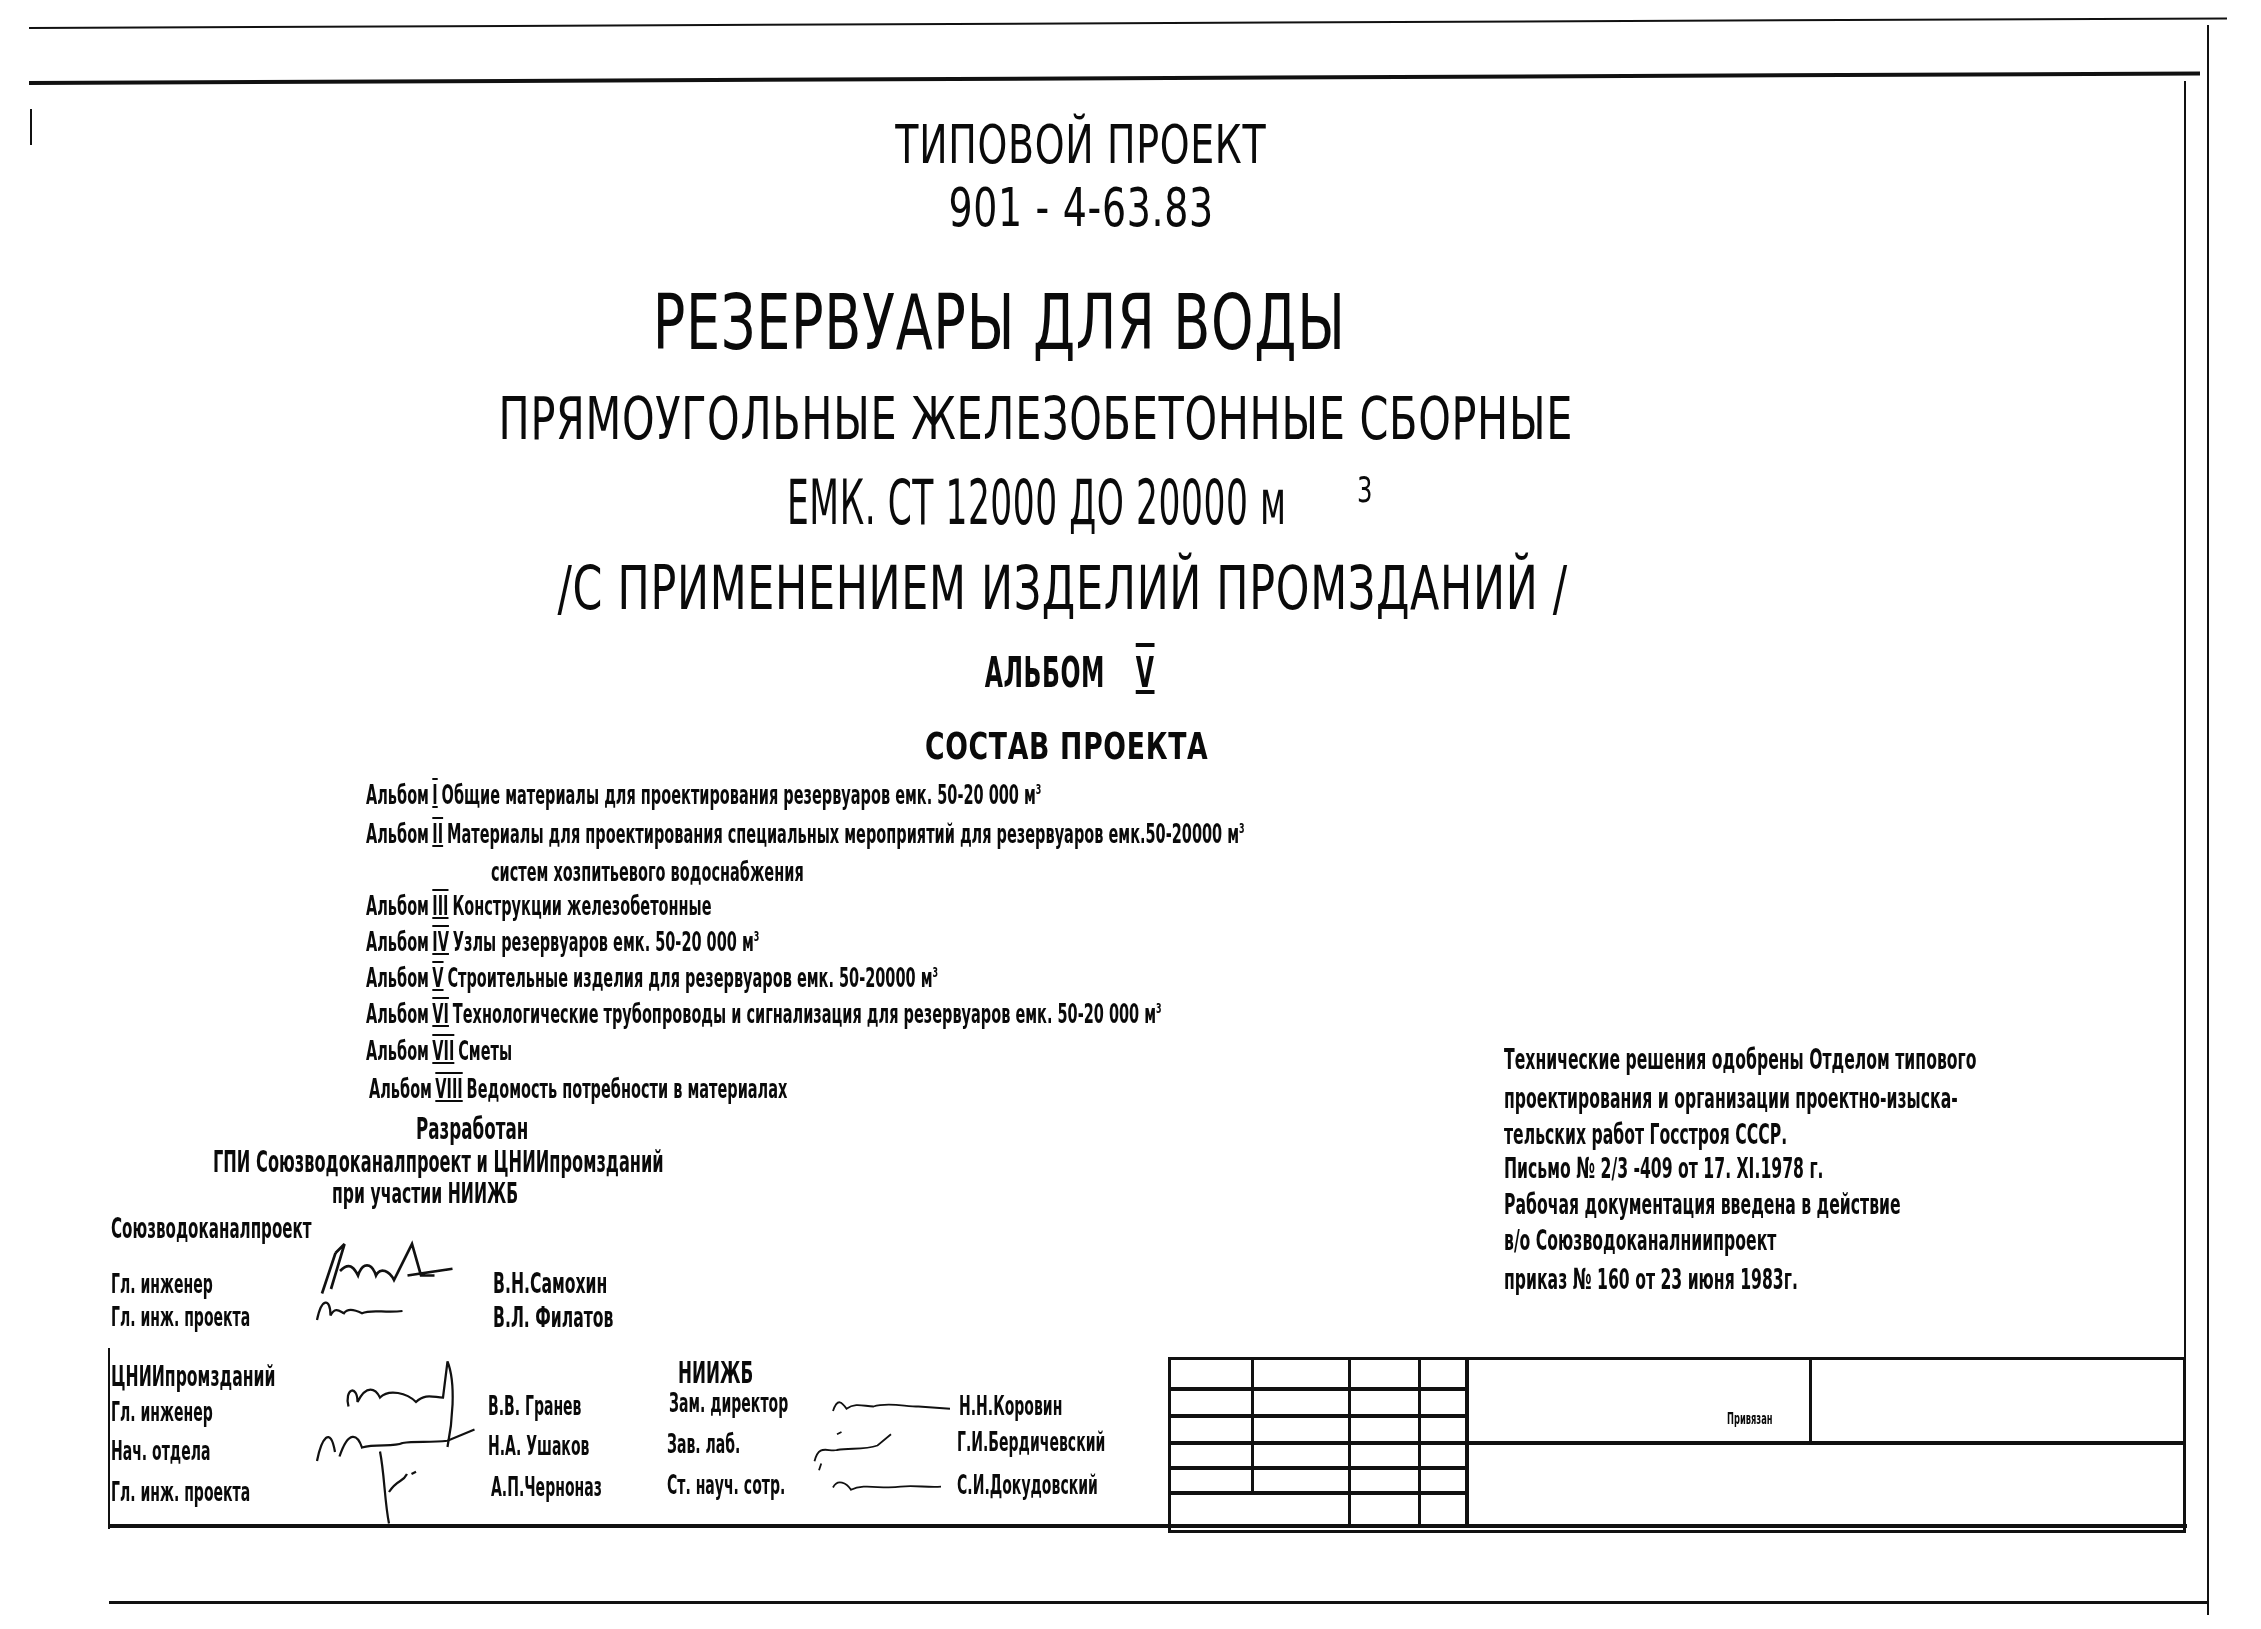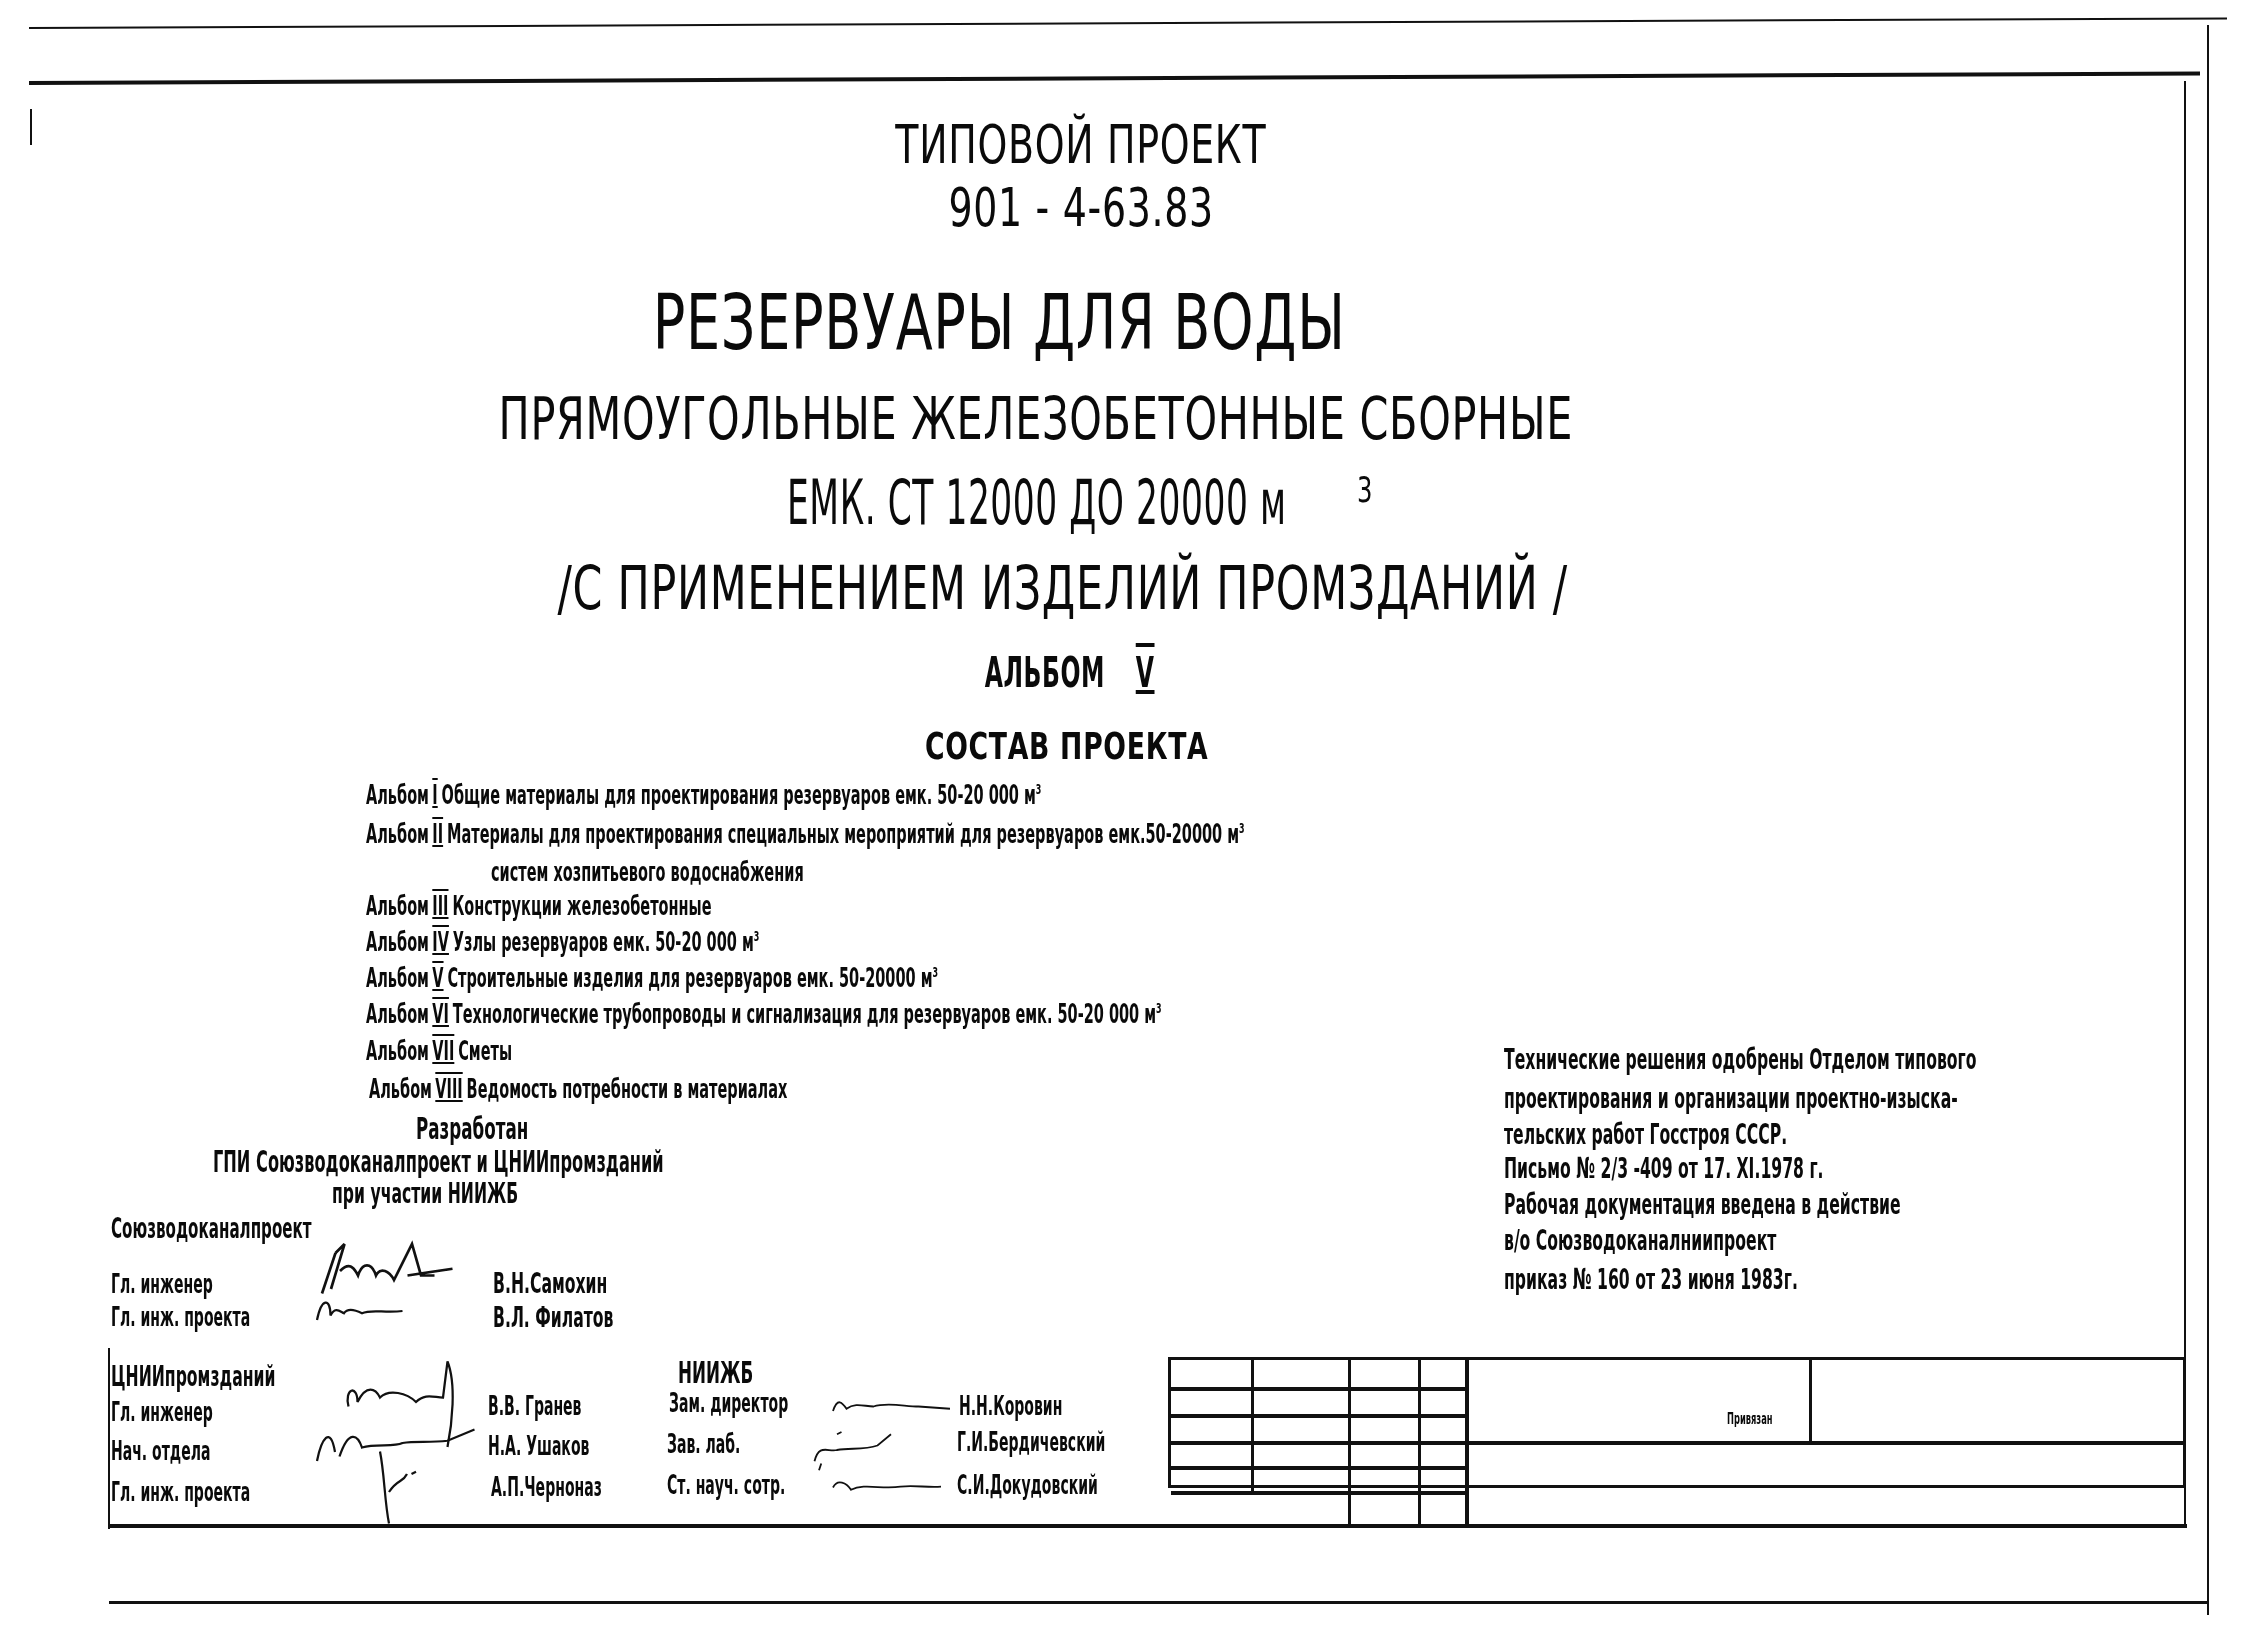--- a/index.html
+++ b/index.html
@@ -139,21 +139,21 @@
 <svg class="signature" style="left:828px; top:1393px;" width="127" height="27" viewBox="0 0 280 60">
   <path d="M10 40 C20 10 30 20 40 35 C60 20 80 30 100 30 C130 20 170 30 200 30 L270 35" stroke="#111" stroke-width="4" fill="none"></path>
 </svg>
 <svg class="signature" style="left:810px; top:1425px;" width="90" height="50" viewBox="0 0 200 110">
   <path d="M10 80 C20 40 40 60 60 55 C90 50 120 55 150 45 L180 20 M60 20 L70 15 M20 100 L25 85" stroke="#111" stroke-width="4" fill="none"></path>
 </svg>
 <svg class="signature" style="left:828px; top:1474px;" width="118" height="27" viewBox="0 0 260 60">
   <path d="M10 30 C20 10 40 20 50 35 C80 20 120 35 160 28 C190 25 220 30 250 28" stroke="#111" stroke-width="4" fill="none"></path>
 </svg>
 
-<div style="position:absolute; left:1168px; top:1357px; width:1018px; height:131px; border:3.6px solid #111; box-sizing:border-box;">
+<div style="position:absolute; left:1168px; top:1357px; width:1018px; height:176px; border:3.6px solid #111; box-sizing:border-box;">
 
   <div class="vline" style="left:80px; top:0; width:2.7px; height:131px;"></div>
   <div class="vline" style="left:177px; top:0; width:2.7px; height:166px;"></div>
   <div class="vline" style="left:247px; top:0; width:2.7px; height:166px;"></div>
   <div class="vline" style="left:294px; top:0; width:3.6px; height:166px;"></div>
   <div class="hline" style="left:0; top:27px; width:296px; height:3.6px;"></div>
   <div class="hline" style="left:0; top:54px; width:296px; height:3.6px;"></div>
   <div class="hline" style="left:0; top:81px; width:296px; height:3.6px;"></div>
   <div class="hline" style="left:0; top:106px; width:296px; height:3.6px;"></div>
   <div class="hline" style="left:0; top:131px; width:296px; height:3.6px;"></div>

